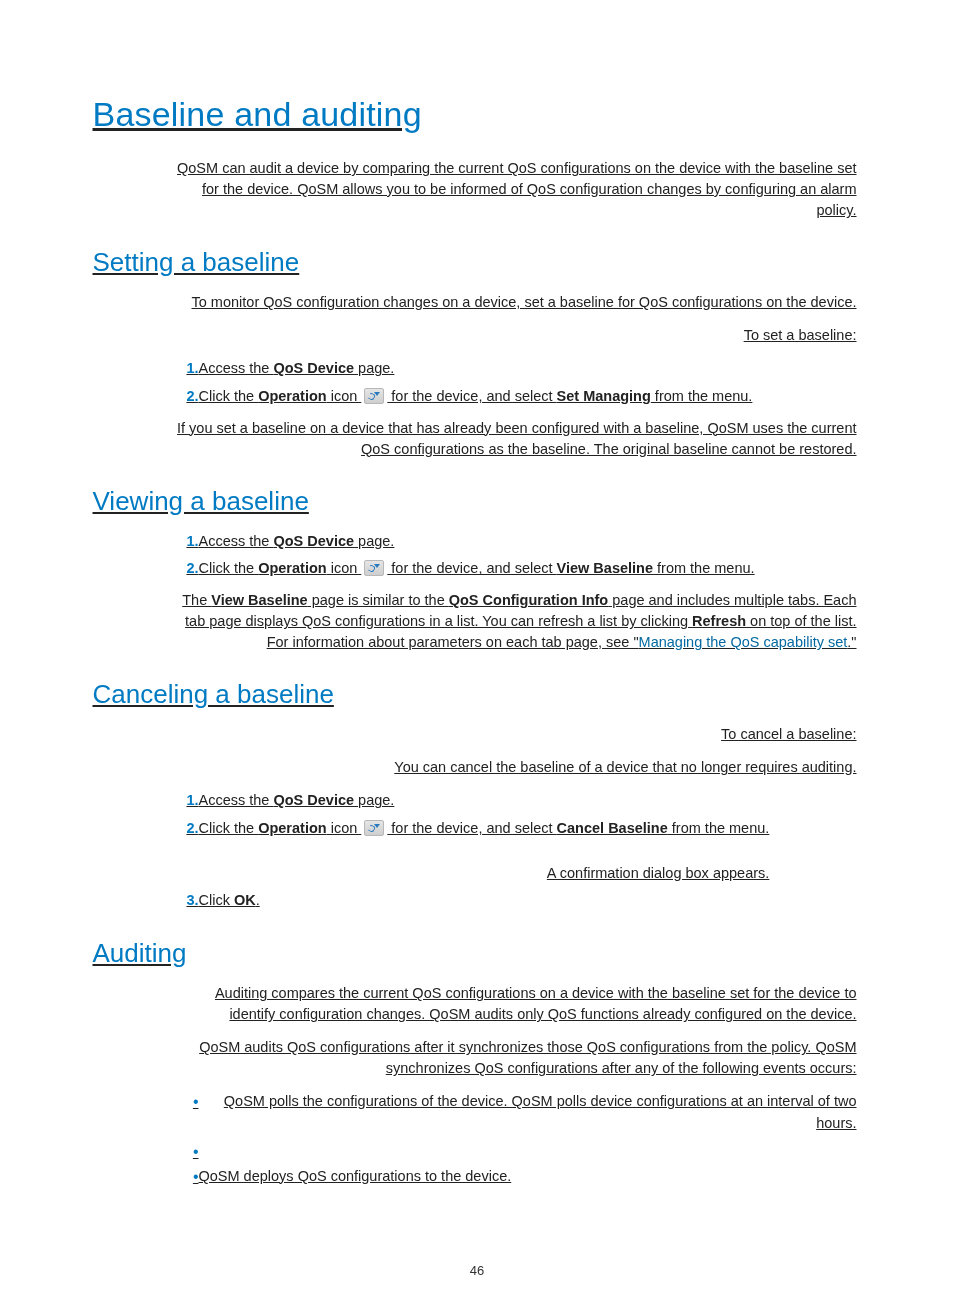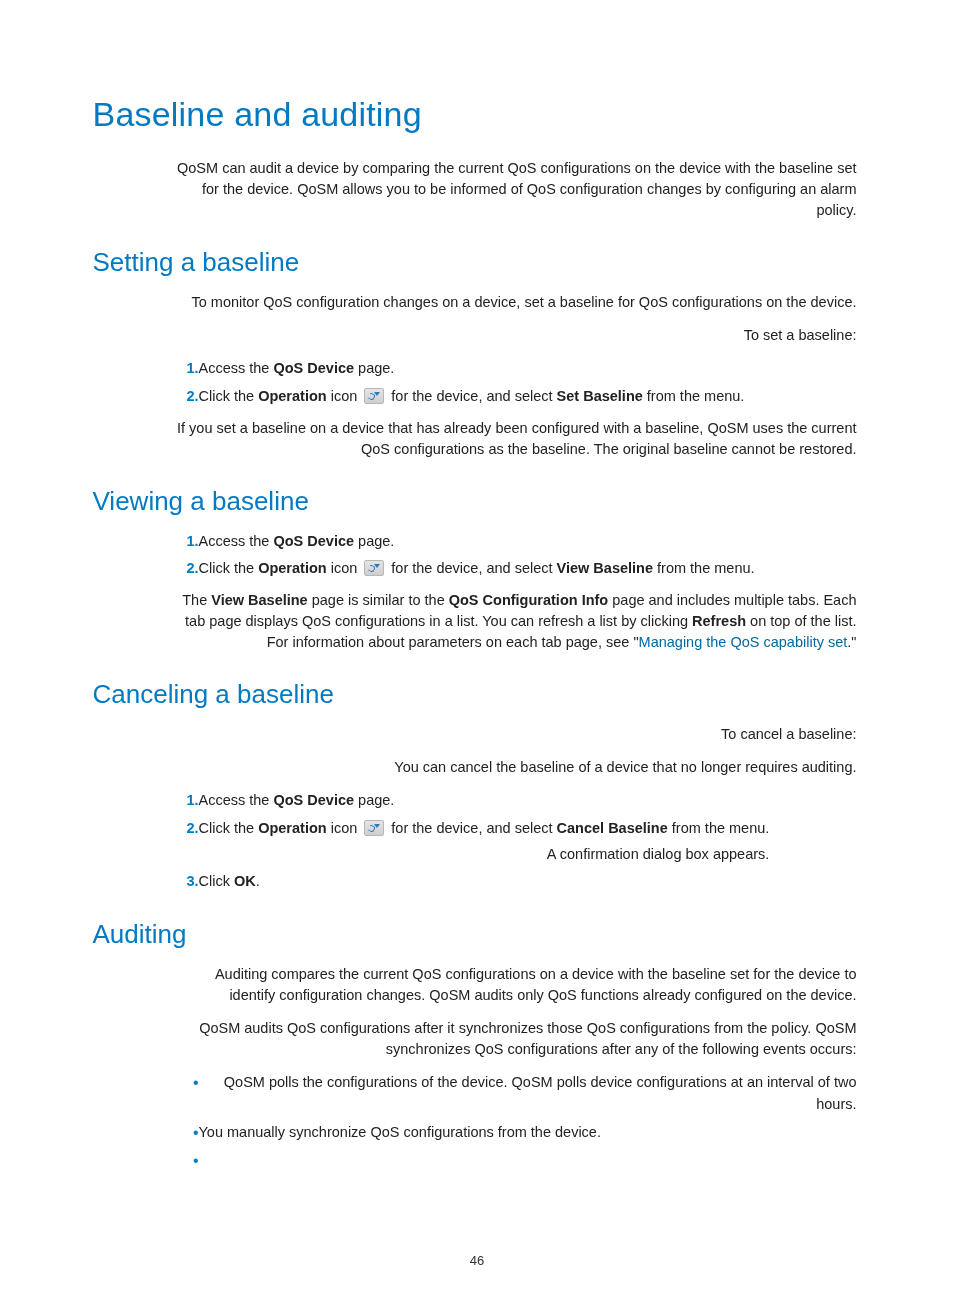--- a/index.html
+++ b/index.html
@@ -9,20 +9,21 @@
     font-family: "Helvetica Neue", Helvetica, Arial, sans-serif;
     color: #222;
   }
   .page {
     width: 939px;
     min-height: 1296px;
     margin: 0 auto;
     padding: 95px 90px 48px 85px;
     box-sizing: border-box;
     position: relative;
+    text-decoration: underline;
   }
   h1.title {
     color: #007ac2;
     font-weight: 300;
     font-size: 34px;
     margin: 0 0 24px 0;
     letter-spacing: 0.2px;
   }
   h2.section {
     color: #007ac2;
@@ -49,21 +50,21 @@
     margin-bottom: 6px;
   }
   ol.steps li .num {
     color: #007ac2;
     font-weight: bold;
     min-width: 32px;
   }
   ol.steps li .step-text { display: block; }
   ol.steps li .sub {
     display: block;
-    margin-top: 4px;
+    margin-top: 23px;
   }
   ul.bullets {
     list-style: none;
     padding: 0;
     margin: 0 0 10px 0;
   }
   ul.bullets li {
     display: flex;
     align-items: flex-start;
     font-size: 14.5px;
@@ -106,21 +107,21 @@
     content: "";
     position: absolute;
     right: 3px; top: 3px;
     width: 0; height: 0;
     border-left: 3px solid transparent;
     border-right: 3px solid transparent;
     border-top: 4px solid #2b7abf;
   }
   .pagenum {
     position: absolute;
-    bottom: 28px;
+    bottom: 18px;
     left: 0; right: 0;
     text-align: center;
     font-size: 13px;
     color: #333;
   }
 </style>
 </head>
 <body>
 
 <div class="page">
@@ -138,21 +139,21 @@
     <ol class="steps">
       <li>
         <span class="num">1.</span>
         <span class="step-text">
           <span>Access the </span><b>QoS Device</b><span> page.</span>
         </span>
       </li>
       <li>
         <span class="num">2.</span>
         <span class="step-text">
-          <span>Click the </span><b>Operation</b><span> icon </span><span class="op-icon"></span><span> for the device, and select </span><b>Set Baseline</b><span> from the menu.</span>
+          <span>Click the </span><b>Operation</b><span> icon </span><span class="op-icon"></span><span> for the device, and select </span><b>Set Managing</b><span> from the menu.</span>
         </span>
       </li>
     </ol>
     <p class="para">If you set a baseline on a device that has already been configured with a baseline, QoSM uses the current QoS configurations as the baseline. The original baseline cannot be restored.</p>
   </div>
 
   <h2 class="section">Viewing a baseline</h2>
   <div class="body">
     <ol class="steps">
       <li>
@@ -204,22 +205,22 @@
   <div class="body">
     <p class="para">Auditing compares the current QoS configurations on a device with the baseline set for the device to identify configuration changes. QoSM audits only QoS functions already configured on the device.</p>
     <p class="para">QoSM audits QoS configurations after it synchronizes those QoS configurations from the policy. QoSM synchronizes QoS configurations after any of the following events occurs:</p>
     <ul class="bullets">
       <li>
         <span class="dot">•</span>
         <span>QoSM polls the configurations of the device. QoSM polls device configurations at an interval of two hours.</span>
       </li>
       <li>
         <span class="dot">•</span>
-        <span>You manually synchronize QoS configurations from the device.</span>
       </li>
       <li>
         <span class="dot">•</span>
+        <span>QoSM deploys QoS configurations to the device.</span>
       </li>
     </ul>
   </div>
 
   <div class="pagenum">46</div>
 </div>
 
 </body></html>

